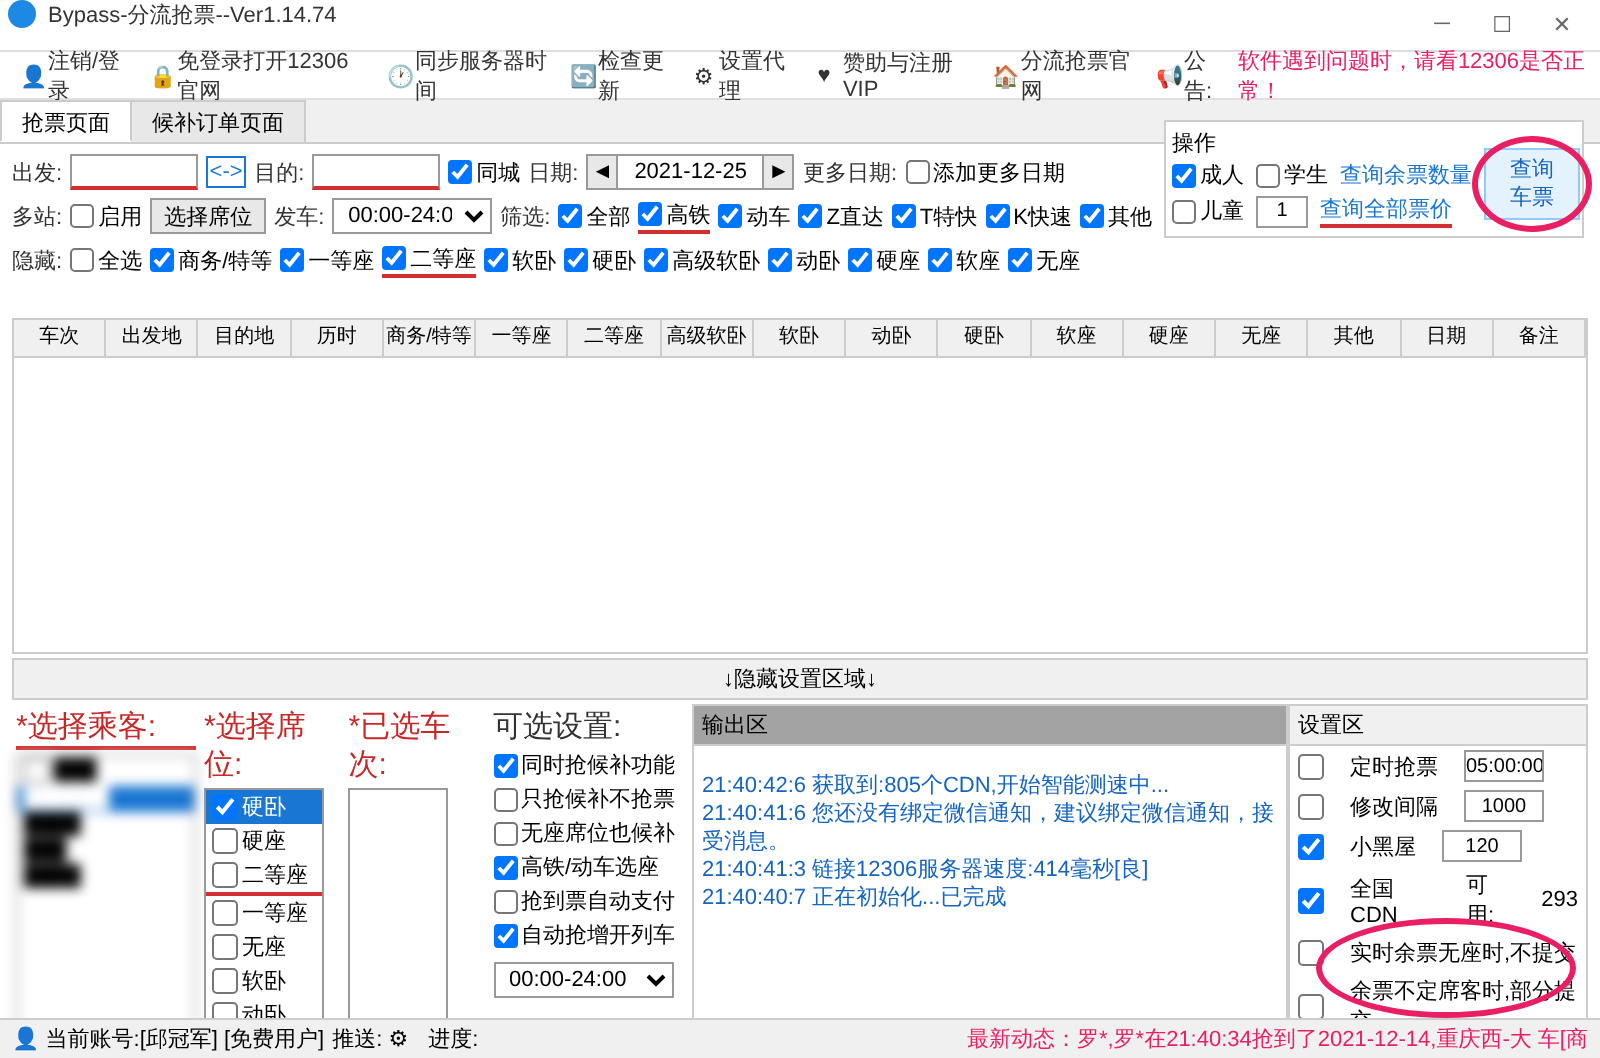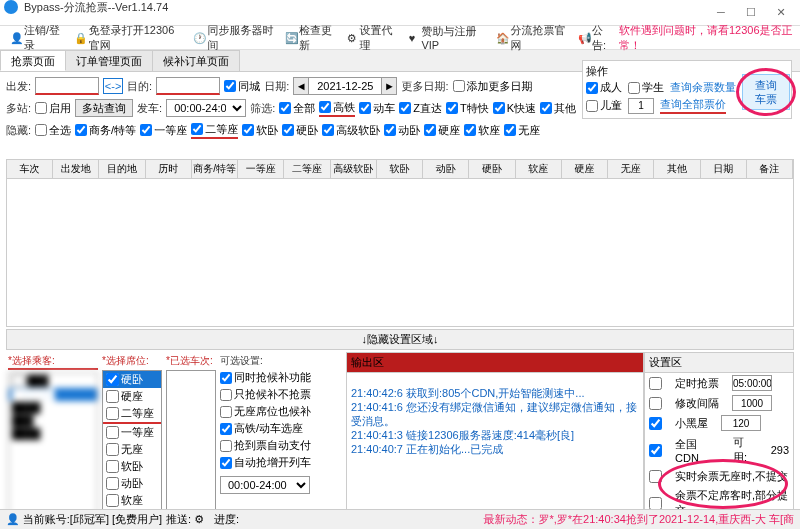--- a/index.html
+++ b/index.html
@@ -36,28 +36,28 @@
 .thead div{flex:1;text-align:center;border-right:1px solid #ccc;line-height:18px;font-size:10px}
 .tbody{height:148px;background:#fff;border:1px solid #ccc;border-top:none}
 .hidehdr{text-align:center;background:#f0f0f0;border:1px solid #ccc;padding:2px;margin-top:2px}
 .bottom{display:flex;height:200px;margin-top:2px}
 .bl{width:340px;display:flex;flex-direction:column}
 .subtabs{display:flex;border-bottom:1px solid #ccc;background:#f0f0f0}
 .subtab{padding:2px 6px;cursor:pointer;font-size:10px;border-right:1px solid #ccc}
 .subtab.active{background:#fff}
 .selgrid{display:flex;padding:2px;gap:4px;flex:1}
 .selcol{display:flex;flex-direction:column;gap:2px}
-.selcol .hdr{color:#c62828;font-size:10px}
+.selcol .hdr{color:#c62828;font-size:15px}
 .listbox{border:1px solid #999;width:60px;height:150px;overflow:auto;background:#fff}
 .listbox div{padding:1px 3px;display:flex;align-items:center;gap:2px;font-size:10px}
 .listbox .sel{background:#1976d2;color:#fff}
 .blur{filter:blur(3px)}
 .optcol{width:100px}
 .outbox{flex:1;border:1px solid #ccc;background:#fff;display:flex;flex-direction:column}
-.outbox .hdr{background:#b91c1c;padding:2px 4px;border-bottom:1px solid #ccc}
+.outbox .hdr{background:#a3a3a3;padding:2px 4px;border-bottom:1px solid #ccc}
 .outbox .log{padding:13px 4px;color:#1565c0;font-size:10px;line-height:14px}
 .setbox{width:150px;border:1px solid #ccc;background:#fff;display:flex;flex-direction:column}
 .setbox .hdr{background:#f0f0f0;padding:2px 4px;border-bottom:1px solid #ccc}
 .setbox .r{display:flex;align-items:center;gap:13px;padding:2px 4px;font-size:10px}
 .startbtn{margin:4px;height:30px;background:#e3f2fd;border:1px solid #90caf9;color:#1565c0;display:flex;align-items:center;justify-content:center;cursor:pointer}
 .status{position:absolute;bottom:0;left:0;right:0;height:20px;background:#f0f0f0;border-top:1px solid #ccc;display:flex;align-items:center;padding:0 6px;font-size:10px}
 .status .r{margin-left:auto;color:#e91e63}
 .spin{width:40px;height:16px;border:1px solid #999;font-size:10px;text-align:center}
 .uline{border-bottom:2px solid #d32f2f}
 </style>
@@ -103,21 +103,20 @@
     </span>
   <span class="tb-link">
       <span class="ic">📢</span>
       <span>公告:</span>
     </span>
   <span class="notice">软件遇到问题时，请看12306是否正常！</span>
 </div>
 
 <div class="tabs">
   <div class="tab active">抢票页面</div>
-  <div class="tab">订单管理页面</div>
   <div class="tab">候补订单页面</div>
 </div>
 
 <div class="panel">
   <div class="row">
     <span class="lbl">出发:</span>
     <input class="inp red" style="width: 64px;">
     <span class="swap">&lt;-&gt;</span>
     <span class="lbl">目的:</span>
     <input class="inp red" style="width: 64px;">
@@ -136,21 +135,21 @@
         <input type="checkbox" style="">
         <span>添加更多日期</span>
       </label>
   </div>
   <div class="row">
     <span class="lbl">多站:</span>
     <label class="cb">
         <input type="checkbox" style="">
         <span>启用</span>
       </label>
-    <button class="btn">多站查询</button>
+    <button class="btn">选择席位</button>
     <span class="lbl">发车:</span>
     <select class="inp" style="width:80px"><option>00:00-24:00</option></select>
     <span class="lbl">筛选:</span>
     <label class="cb">
         <input type="checkbox" checked="" style="">
         <span>全部</span>
       </label>
     <label class="cb uline">
         <input type="checkbox" checked="" style="">
         <span>高铁</span>

